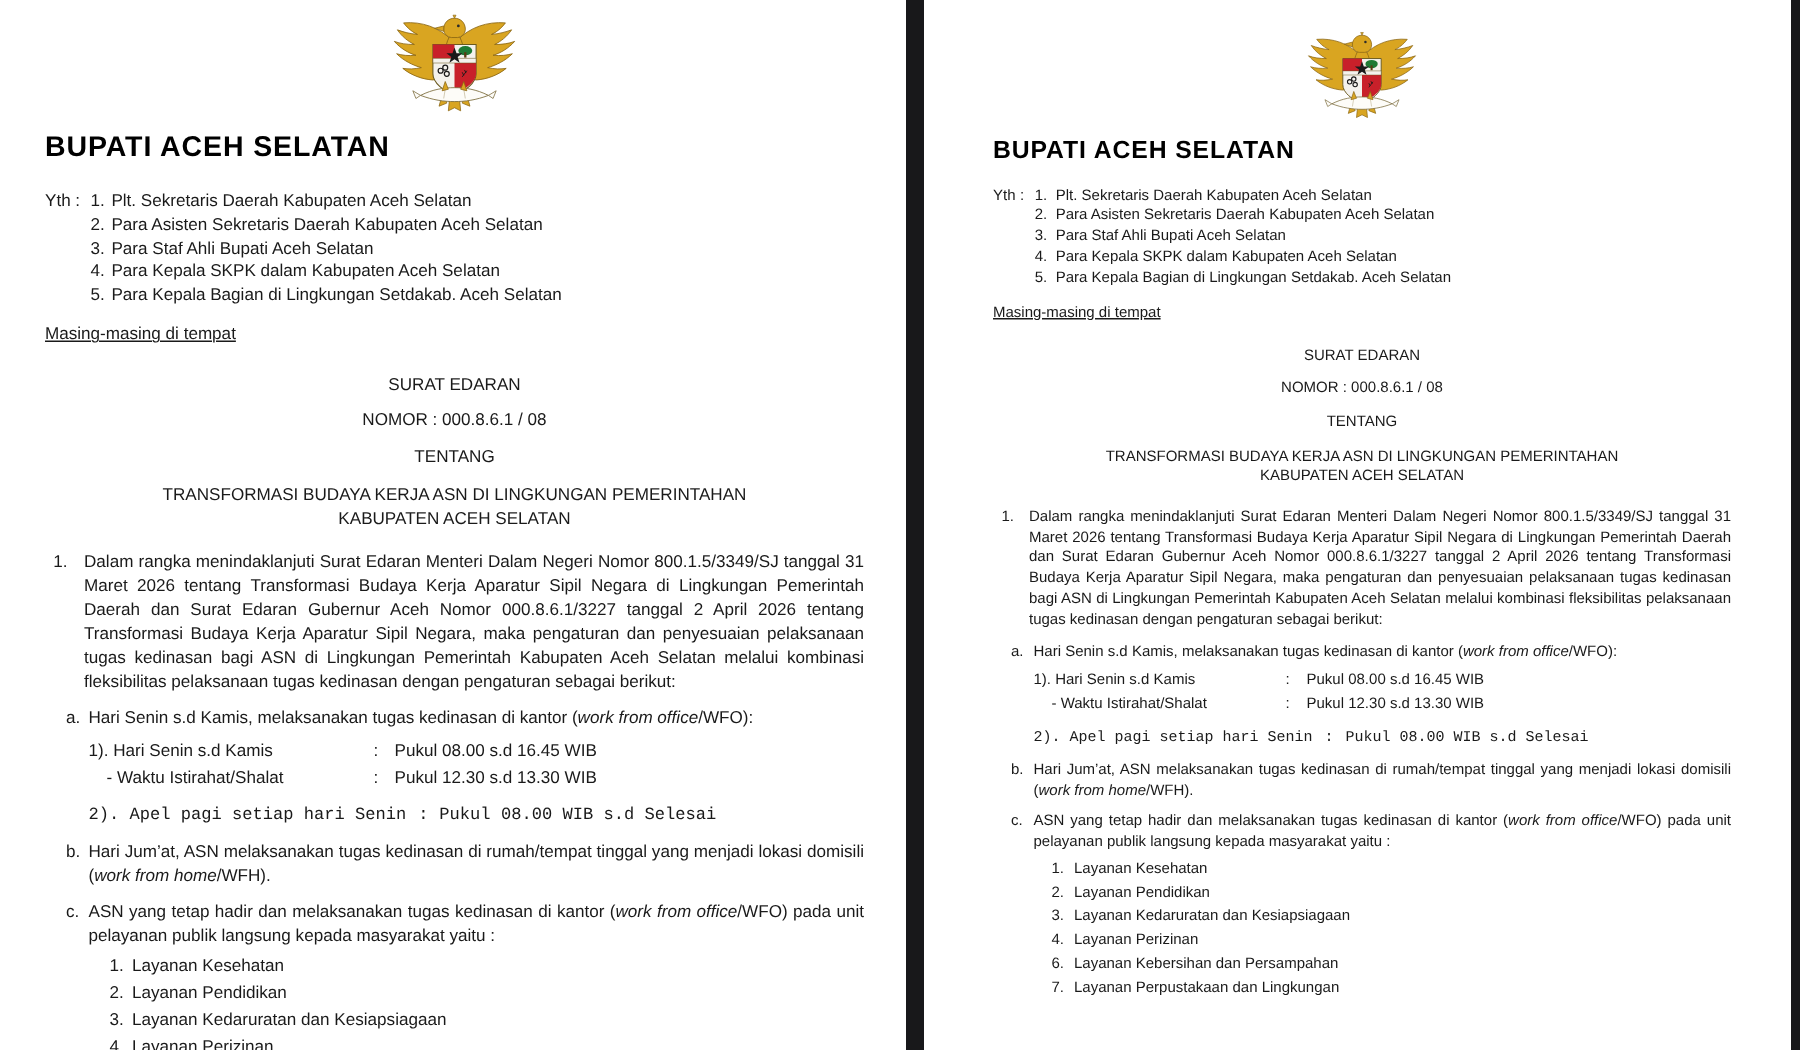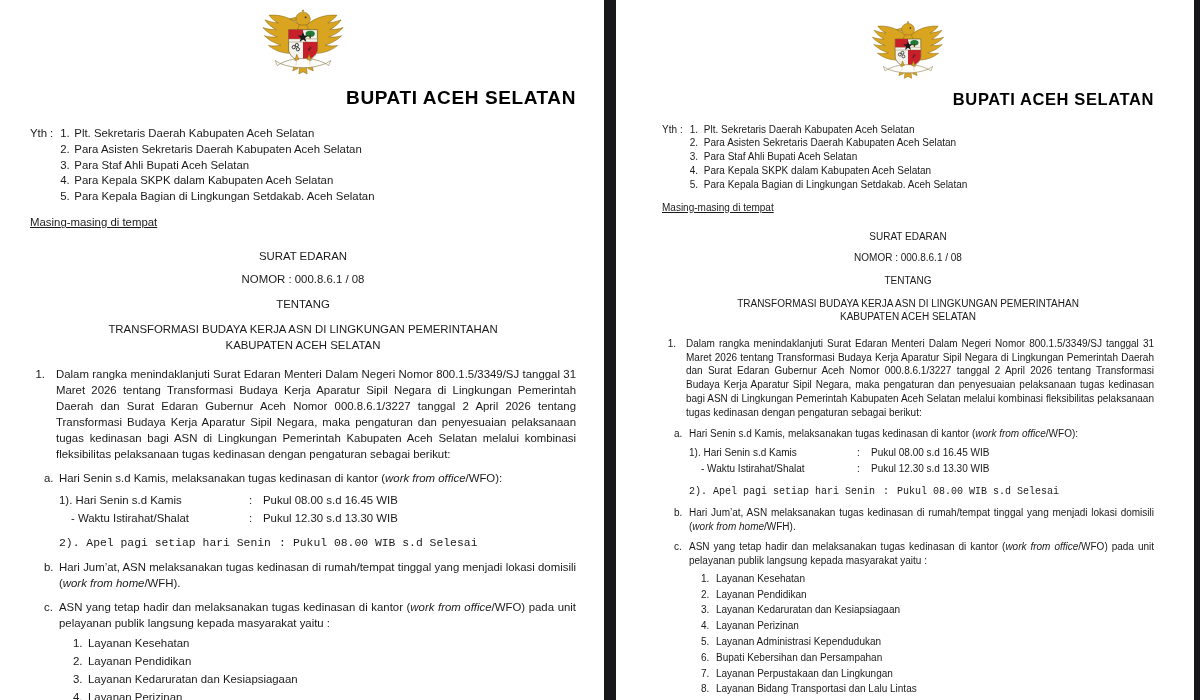--- a/index.html
+++ b/index.html
@@ -49,21 +49,21 @@
   
   .emblem-wrap { text-align: center; margin: 0 0 2px 0; }
   .panel-left .emblem-wrap { padding-top: 2px; }
   .panel-right .emblem-wrap { padding-top: 4px; }
   .emblem { display: inline-block; }
   .panel-left .emblem  { width: 104px; height: 72px; }
   .panel-right .emblem { width: 92px;  height: 64px; }
 
   
   .org-title {
-    text-align: right;
+    text-align: left;
     font-weight: bold;
     letter-spacing: 0.6px;
     color: #000;
   }
   .panel-left .org-title  { font-size: 19px; margin: 2px 0 14px; }
   .panel-right .org-title { font-size: 16.5px; margin: 2px 0 12px; }
 
   
   .recipients { display: flex; align-items: flex-start; }
   .recip-label { white-space: nowrap; padding-right: 3px; }
@@ -401,24 +401,22 @@
 
           <div class="sub">
             <div class="sub-marker">c.</div>
             <div class="sub-body">
               <span>ASN yang tetap hadir dan melaksanakan tugas kedinasan di kantor (</span><em>work from office</em><span>/WFO) pada unit pelayanan publik langsung kepada masyarakat yaitu :</span>
               <ul class="svc-list">
                 <li><span class="num">1.</span><span>Layanan Kesehatan</span></li>
                 <li><span class="num">2.</span><span>Layanan Pendidikan</span></li>
                 <li><span class="num">3.</span><span>Layanan Kedaruratan dan Kesiapsiagaan</span></li>
                 <li><span class="num">4.</span><span>Layanan Perizinan</span></li>
-                <li><span class="num">5.</span><span>Layanan Administrasi Kependudukan</span></li>
-                <li><span class="num">6.</span><span>Bupati Kebersihan dan Persampahan</span></li>
+                <li><span class="num">6.</span><span>Layanan Kebersihan dan Persampahan</span></li>
                 <li><span class="num">7.</span><span>Layanan Perpustakaan dan Lingkungan</span></li>
-                <li><span class="num">8.</span><span>Layanan Bidang Transportasi dan Lalu Lintas</span></li>
               </ul>
             </div>
           </div>
 
         </div>
 
       </div>
     </div>
   </div>
 

